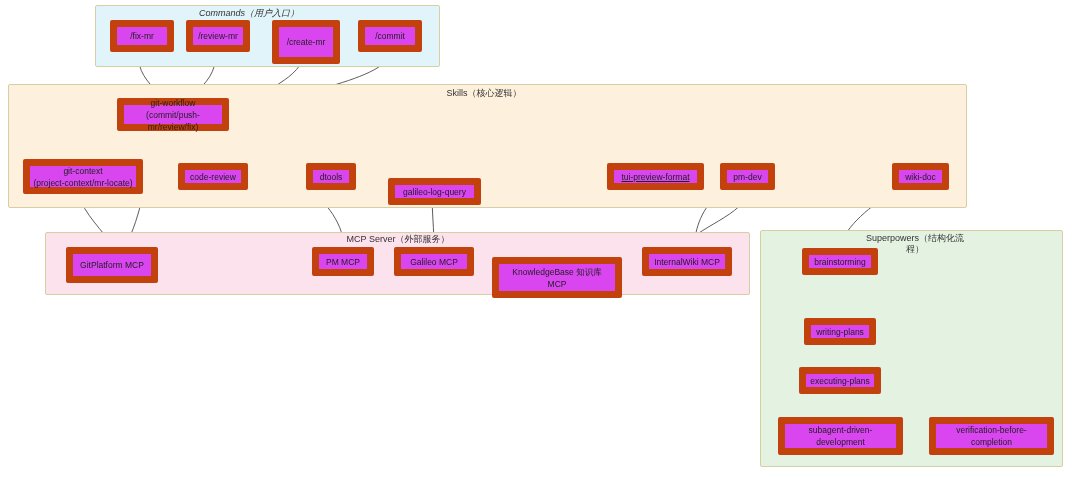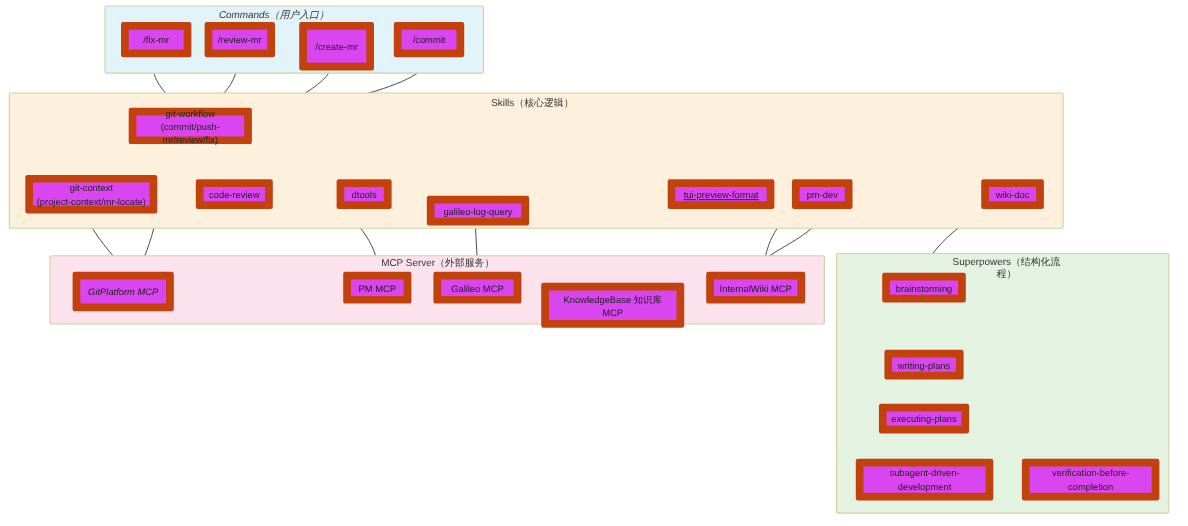--- a/index.html
+++ b/index.html
@@ -138,21 +138,21 @@
       </div>
       <div class="node" style="left: 607px; top: 163px; width: 97px; height: 27px; text-decoration: underline;">
         <span>tui-preview-format</span>
       </div>
       <div class="node" style="left: 720px; top: 163px; width: 55px; height: 27px;">
         <span>pm-dev</span>
       </div>
       <div class="node" style="left: 892px; top: 163px; width: 57px; height: 27px;">
         <span>wiki-doc</span>
       </div>
-      <div class="node" style="left: 66px; top: 247px; width: 92px; height: 36px; font-style: italic;">
+      <div class="node" style="left: 66px; top: 247px; width: 92px; height: 36px;">
         <span>GitPlatform MCP</span>
       </div>
       <div class="node" style="left: 312px; top: 247px; width: 62px; height: 29px;">
         <span>PM MCP</span>
       </div>
       <div class="node" style="left: 394px; top: 247px; width: 80px; height: 29px;">
         <span>Galileo MCP</span>
       </div>
       <div class="node" style="left: 492px; top: 257px; width: 130px; height: 41px;">
         <span>KnowledgeBase 知识库</span>

